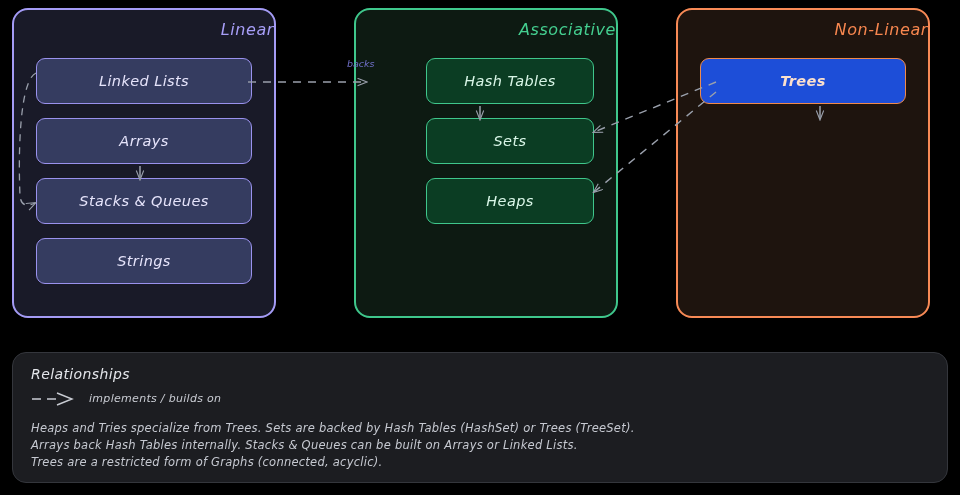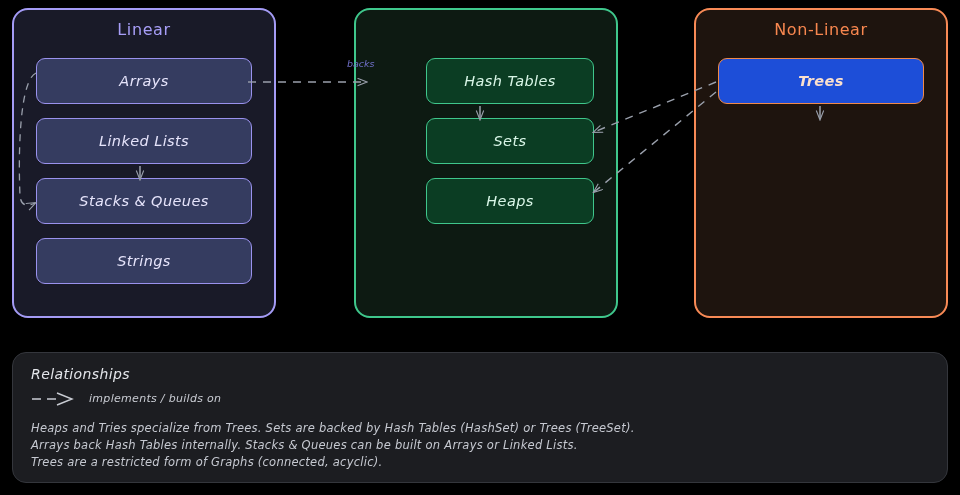--- a/index.html
+++ b/index.html
@@ -39,24 +39,25 @@
     position: absolute;
     border-radius: 16px;
     border: 2px solid;
     z-index: 2;
   }
 
   .group-title {
     position: absolute;
     left: 0; right: 0;
     top: 10px;
-    text-align: center;
+    text-align: right;
     font-size: 16px;
     letter-spacing: 0.6px;
     font-family: "DejaVu Sans", sans-serif;
+    font-style: italic;
   }
 
   .nodes {
     position: absolute;
     left: 22px; right: 22px;
     top: 48px;
   }
 
   .node {
     height: 46px;
@@ -95,21 +96,21 @@
   #group-assoc .group-title { color: #44cf90; }
   #group-assoc .node {
     background: #0b3d23;
     border-color: #3fc78c;
     color: #d9f6e7;
     margin-left: 48px;
   }
 
   
   #group-nonlinear {
-    left: 694px; top: 8px;
+    left: 676px; top: 8px;
     width: 254px; height: 310px;
     background: #1e140e;
     border-color: #f88a56;
   }
   #group-nonlinear .group-title { color: #f8874f; }
   #group-nonlinear .node {
     background: #1d4ed8;
     border-color: #ef8a4b;
     color: #fbe0cd;
     font-weight: bold;
@@ -197,35 +198,36 @@
 
     <path d="M 716,92 L 594,192" fill="none" stroke="#9aa0ac" stroke-width="1.4" stroke-dasharray="8 7" marker-end="url(#ah)"></path>
 
     <path d="M 820,106 L 820,119" fill="none" stroke="#9aa0ac" stroke-width="1.5" marker-end="url(#ah)"></path>
   </svg>
 
   <div class="group" id="group-linear">
     <div class="group-title">Linear</div>
     <div class="nodes">
       <div class="node">
+        <span>Linked Lists</span>
+      </div>
+      <div class="node">
         <span>Arrays</span>
       </div>
       <div class="node">
-        <span>Linked Lists</span>
-      </div>
-      <div class="node">
         <span>Stacks &amp; Queues</span>
       </div>
       <div class="node">
         <span>Strings</span>
       </div>
     </div>
   </div>
 
   <div class="group" id="group-assoc">
+    <div class="group-title">Associative</div>
     <div class="nodes">
       <div class="node">
         <span>Hash Tables</span>
       </div>
       <div class="node">
         <span>Sets</span>
       </div>
       <div class="node">
         <span>Heaps</span>
       </div>

